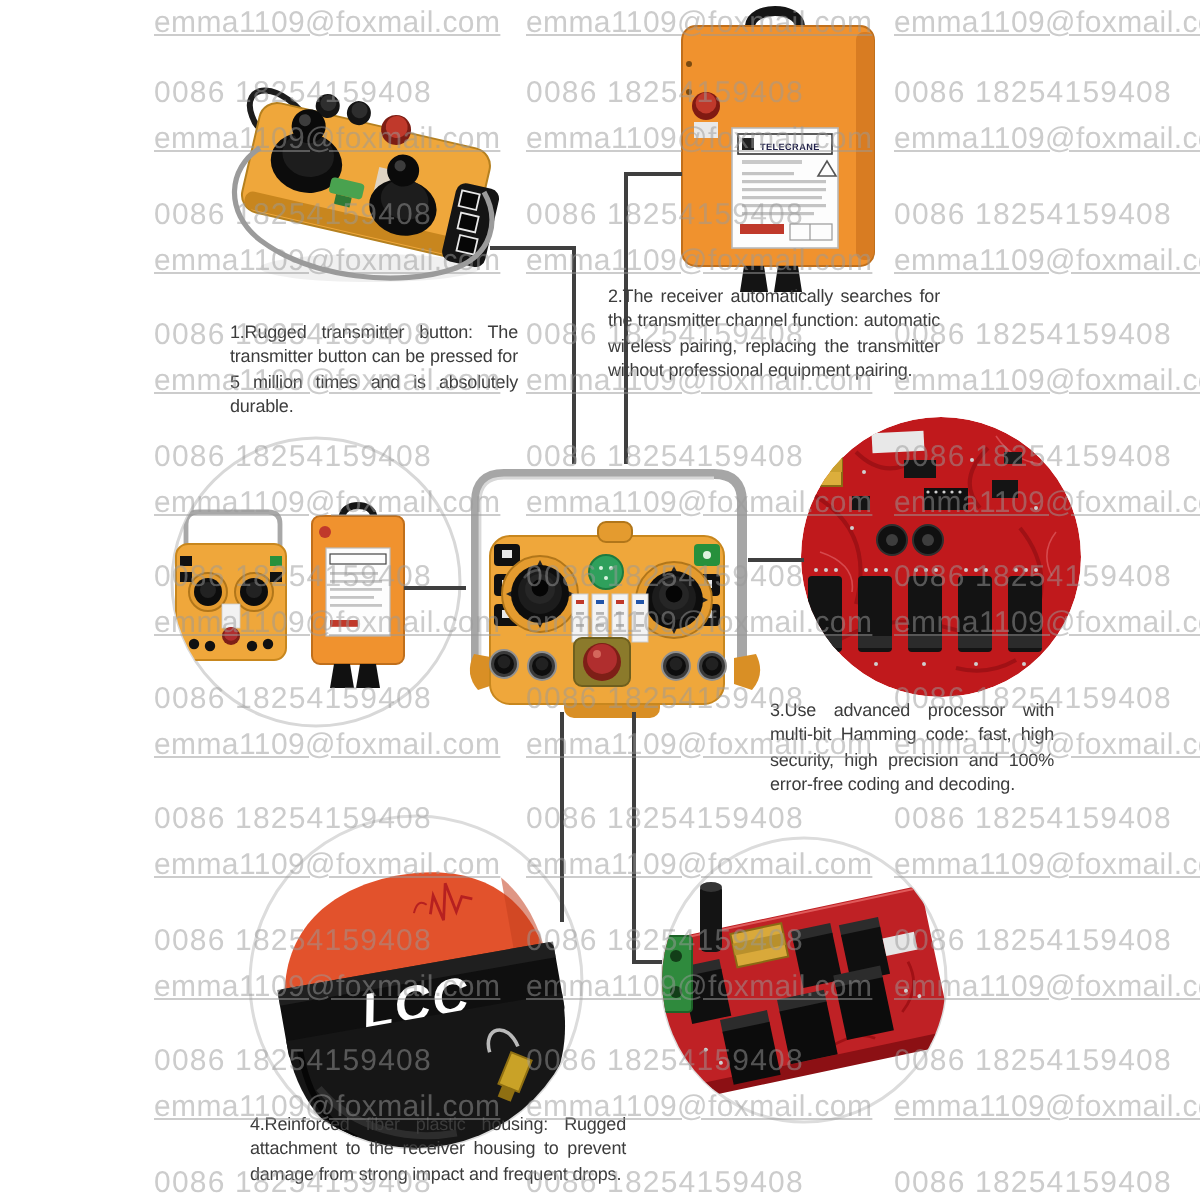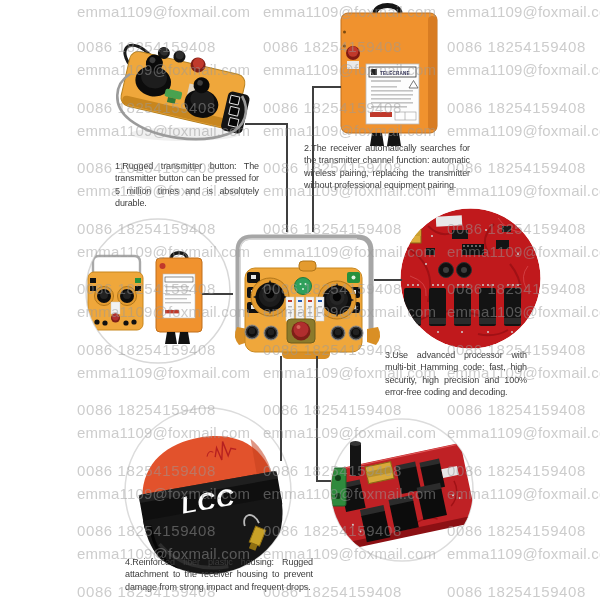--- a/index.html
+++ b/index.html
@@ -12,21 +12,21 @@
   #n1{left:115px;top:160px;width:144px}
   #n2{left:304px;top:142px;width:166px}
   #n3{left:385px;top:349px;width:142px}
   #n4{left:331px;top:563px;width:164px}
   #n5{left:125px;top:556px;width:188px}
   #n6{left:73px;top:366px;width:176px}
   #wm{position:absolute;left:0;top:0;width:600px;height:600px;z-index:6;pointer-events:none;}
   .wm{position:absolute;font:400 15px "Liberation Sans",sans-serif;color:#9a9a9a;opacity:.5;
       white-space:nowrap;}
   .wm-phone{letter-spacing:.6px;}
-  .wm-email{letter-spacing:.2px;}
+  .wm-email{letter-spacing:.2px;text-decoration:underline;}
 </style>
 </head>
 <body>
 
 <div class="stage">
 
   <div class="img" style="left:100px;top:22px;width:160px;height:125px;">
     <svg width="160" height="125" viewBox="0 0 160 125">
       <g>
         <ellipse cx="85" cy="112" rx="55" ry="7" fill="#000" opacity="0.06"></ellipse>

